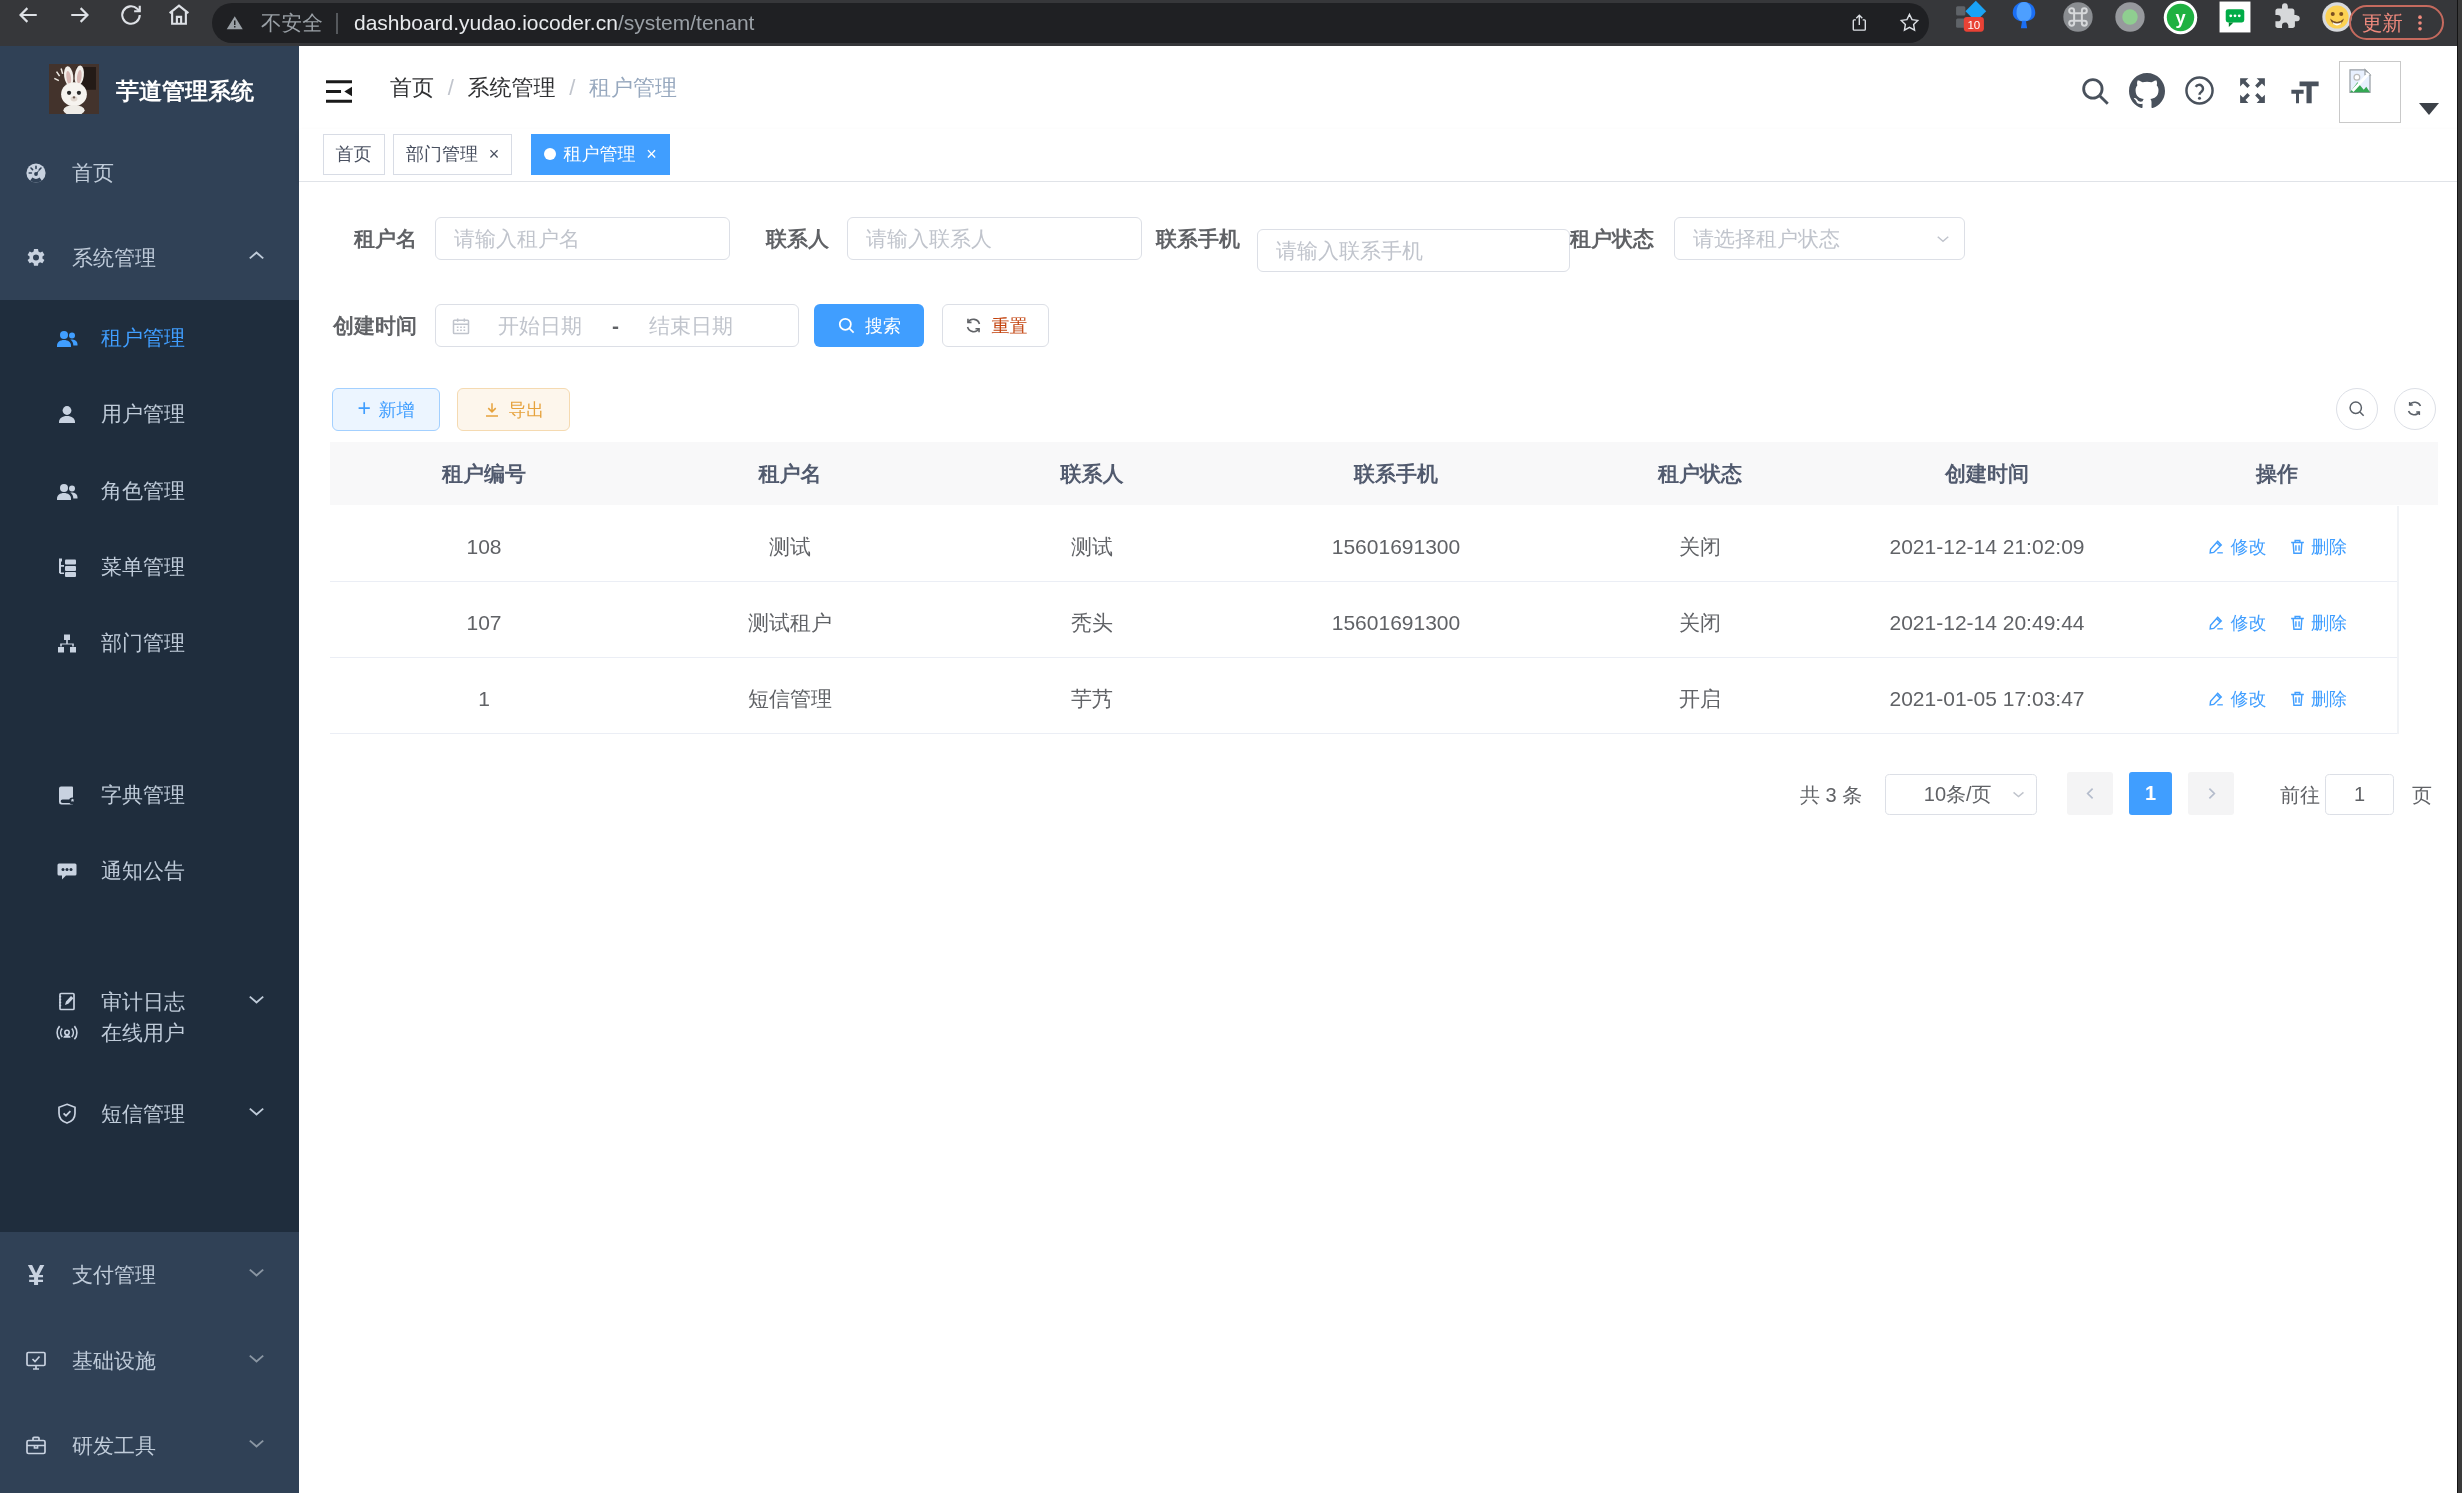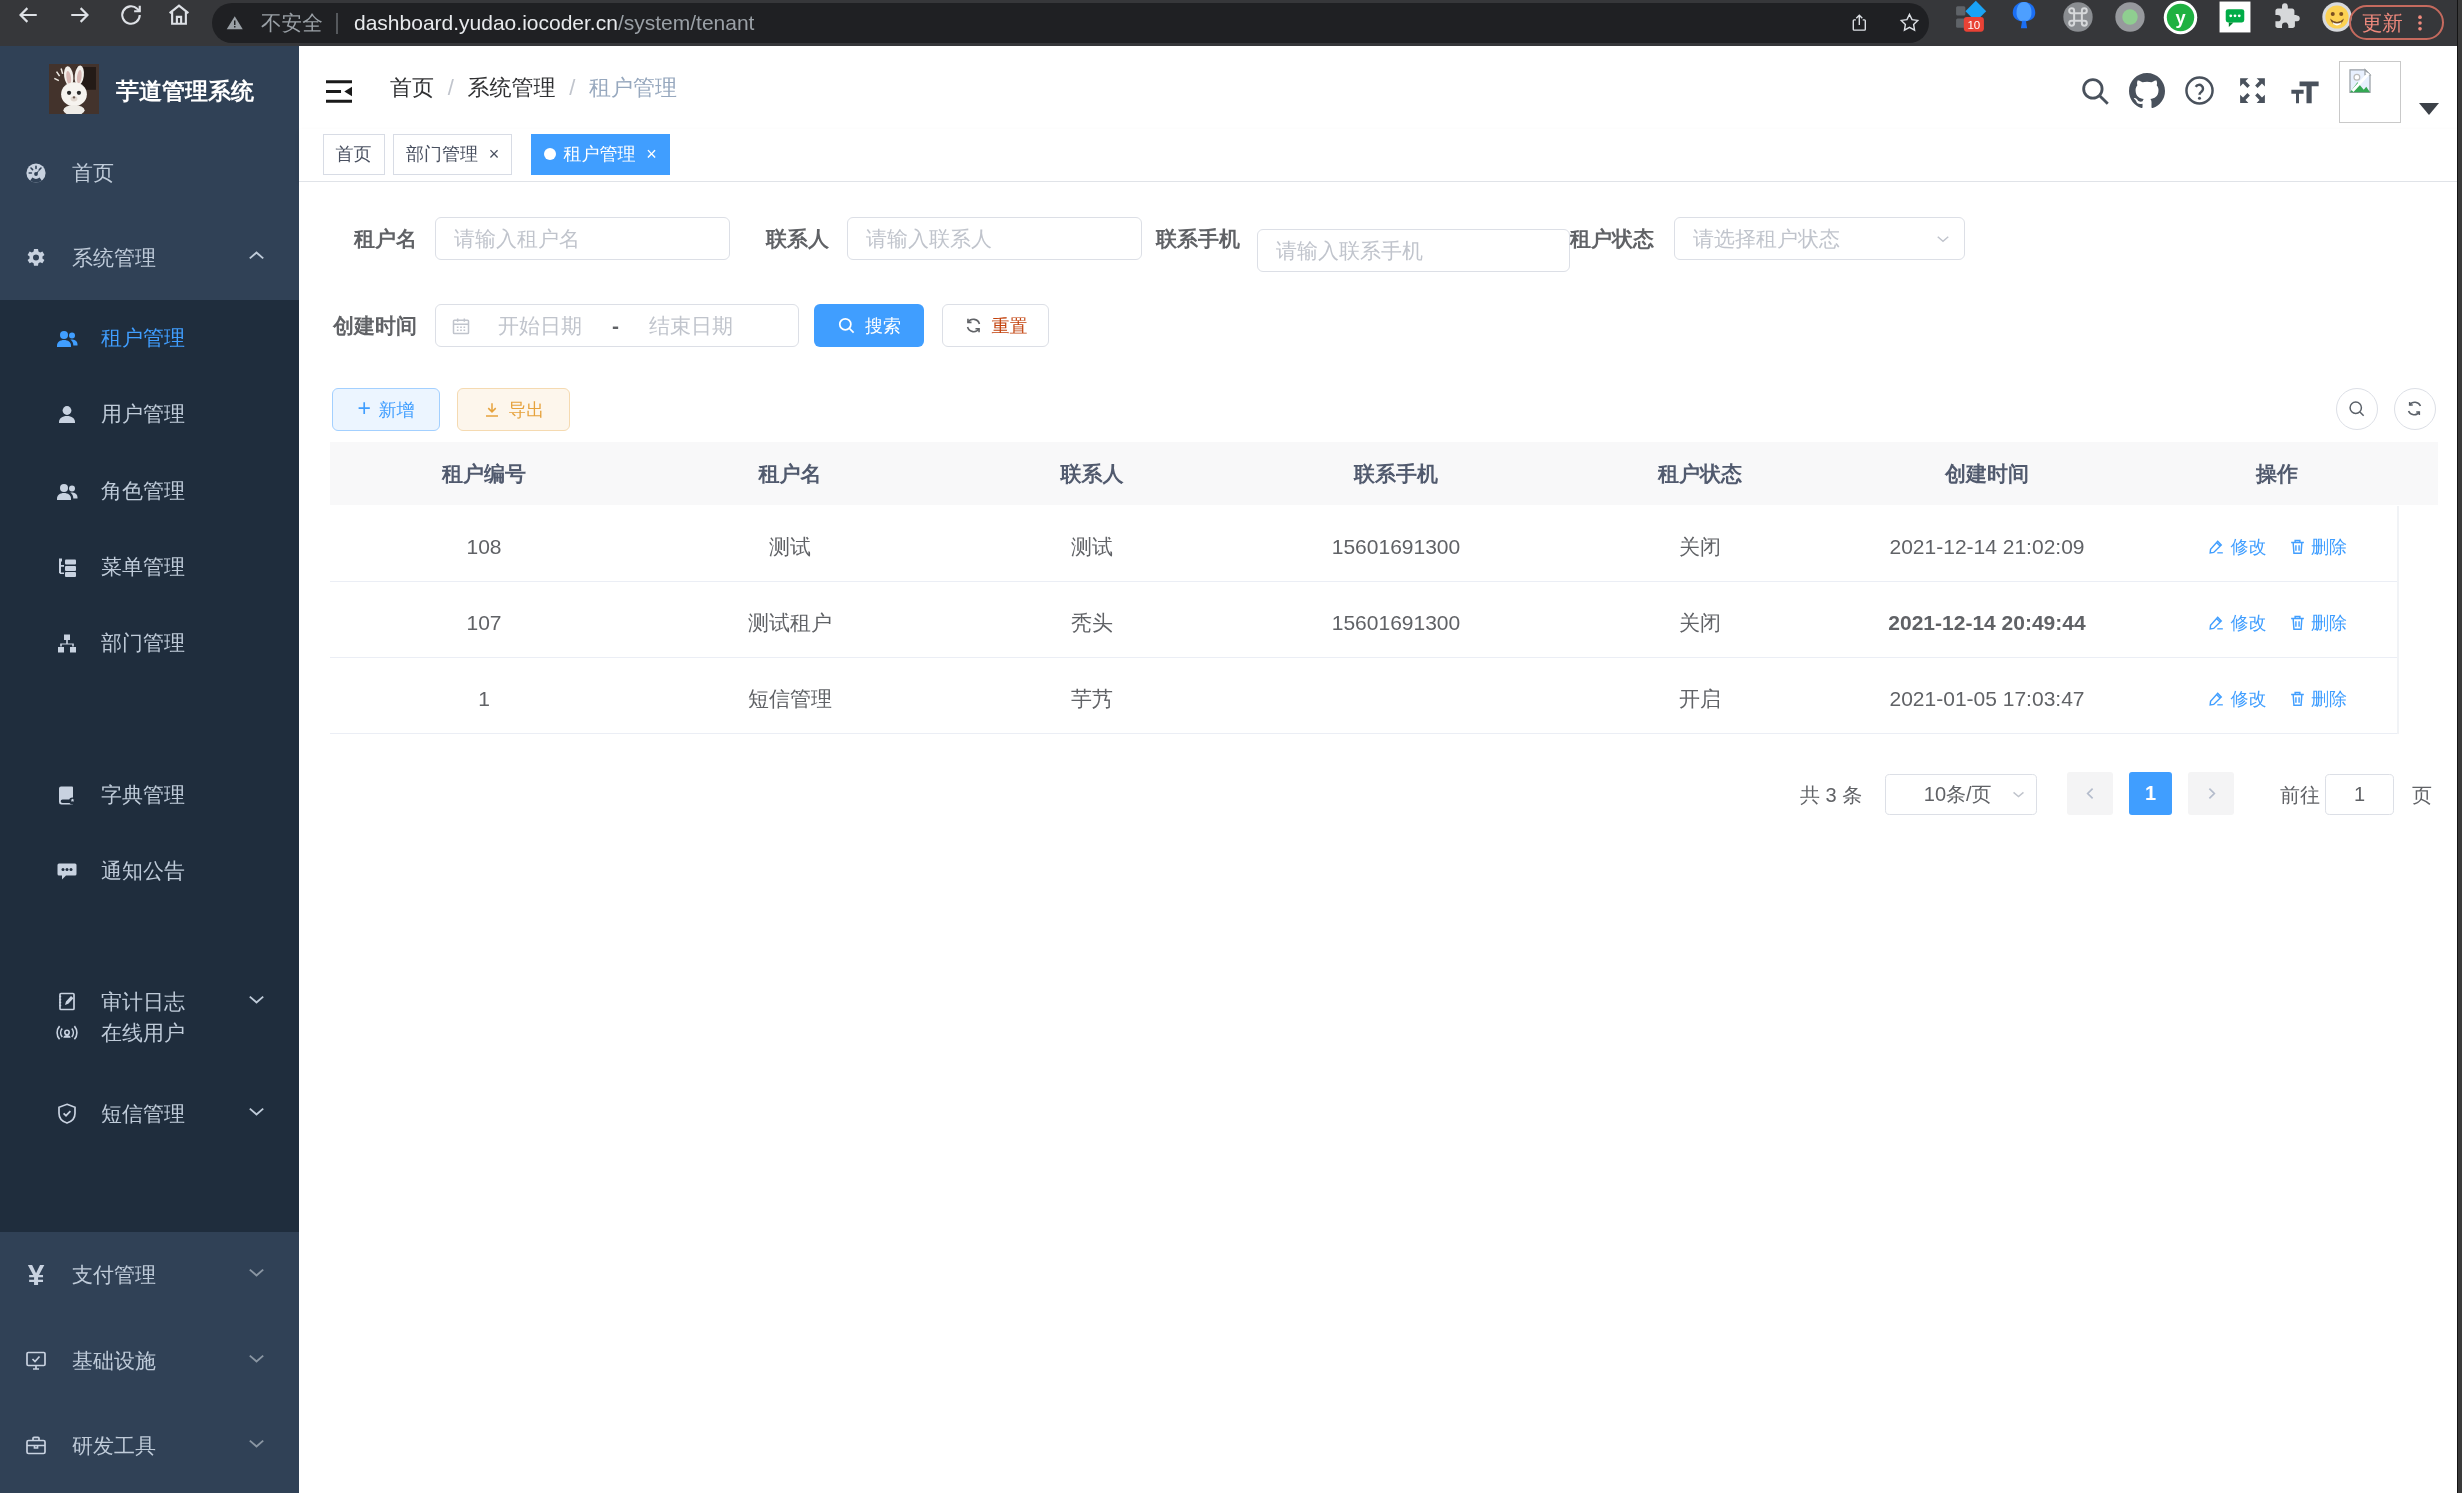--- a/index.html
+++ b/index.html
@@ -486,21 +486,21 @@
         </svg>
       <span style="color:#409eff;font-size:18px;margin-left:4.6px;">删除</span>
     </div>
   </div>
   <div class="tr" style="top:400px;">
     <div class="td" style="left:40px;width:228px;">107</div>
     <div class="td" style="left:346px;width:228px;">测试租户</div>
     <div class="td" style="left:648px;width:228px;">秃头</div>
     <div class="td" style="left:952px;width:228px;">15601691300</div>
     <div class="td" style="left:1256px;width:228px;">关闭</div>
-    <div class="td" style="left:1543px;width:228px;font-weight:bold;">2021-12-14 20:49:44</div>
+    <div class="td" style="left:1543px;width:228px;">2021-12-14 20:49:44</div>
     <div class="td ops" style="left:1833px;width:228px;">
       <svg width="19" height="19" viewBox="0 0 24 24" fill="none" stroke="#409eff" stroke-width="1.8">
           <path d="M13.5 5.5 L18 10 L8.5 19.5 L4 20 L4.5 15.5 Z M12 7 l4.5 4.5"></path>
           <path d="M13 20 h7" stroke-width="1.6"></path>
         </svg>
       <span style="color:#409eff;font-size:18px;margin:0 0 0 4.6px;">修改</span>
       <svg style="margin-left:21px;" width="19" height="19" viewBox="0 0 24 24" fill="none" stroke="#409eff" stroke-width="1.8">
           <path d="M4 7 h16 M9 7 V4.5 h6 V7 M6.5 7 l1 13.5 h9 l1-13.5 M10 10.5 v7 M14 10.5 v7"></path>
         </svg>
       <span style="color:#409eff;font-size:18px;margin-left:4.6px;">删除</span>

